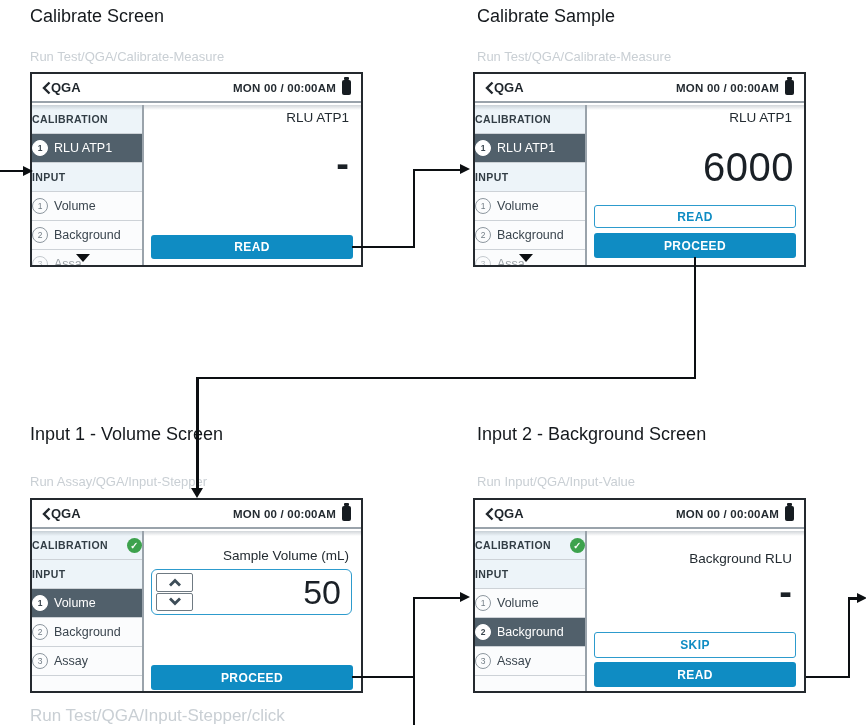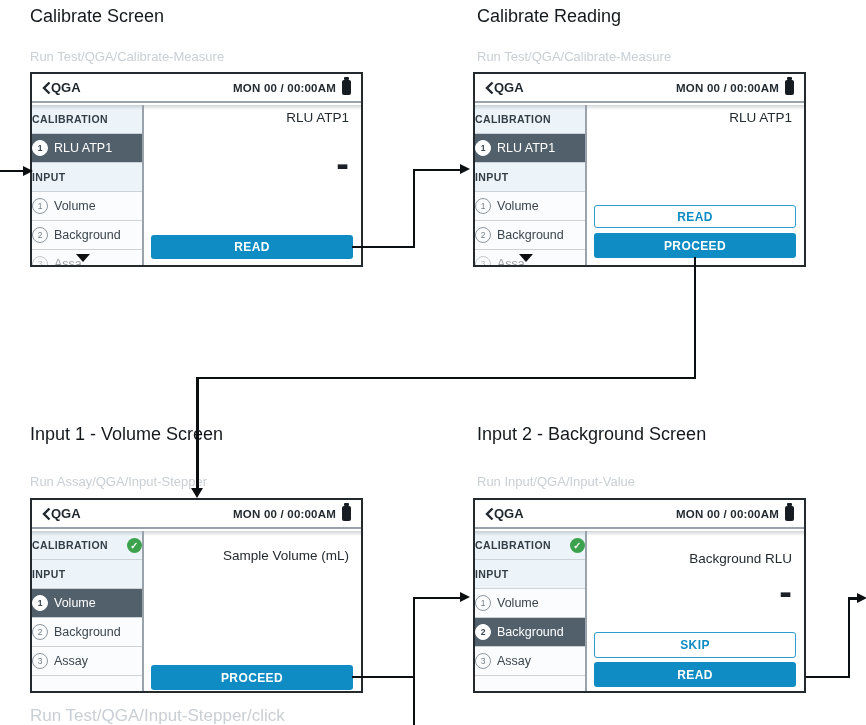--- a/index.html
+++ b/index.html
@@ -120,21 +120,21 @@
         <div class="content">
           <div class="main-label" style="top:5px;">RLU ATP1</div>
           <div class="dashval" style="top:40px;">-</div>
           <div class="btn filled" style="top:130px;height:24px;">READ</div>
         </div>
       </div>
     </div>
   </div>
 
   <div class="panel row-top" style="left:477px;top:6px;">
-    <div class="ptitle">Calibrate Reading</div>
+    <div class="ptitle">Calibrate Sample</div>
     <div class="ppath">Run Test/QGA/Calibrate-Measure</div>
     <div class="device shift">
       <div class="dev-head">
         <span class="back">
           <svg width="9" height="14" viewBox="0 0 9 14">
               <polyline points="7.5,1.5 2,7 7.5,12.5" fill="none" stroke="#22282e" stroke-width="2.4"></polyline>
             </svg>
           <span>QGA</span>
         </span>
         <span class="dt">MON 00 / 00:00AM</span>
@@ -161,20 +161,21 @@
               <span class="lbl">Background</span>
             </div>
           <div class="srow item fade">
               <span class="num">3</span>
               <span class="lbl">Assa</span>
             </div>
           <div class="caret"></div>
         </aside>
         <div class="content">
           <div class="main-label" style="top:5px;">RLU ATP1</div>
+          <div class="bigval">6000</div>
           <div class="btn outline" style="top:100px;height:23px;">READ</div>
           <div class="btn filled" style="top:128px;height:25px;">PROCEED</div>
         </div>
       </div>
     </div>
   </div>
 
   <div class="panel row-bot" style="left:30px;top:424px;">
     <div class="ptitle">Input 1 - Volume Screen</div>
     <div class="ppath">Run Assay/QGA/Input-Stepper</div>
@@ -206,20 +207,35 @@
               <span class="num">2</span>
               <span class="lbl">Background</span>
             </div>
           <div class="srow item">
               <span class="num">3</span>
               <span class="lbl">Assay</span>
             </div>
         </aside>
         <div class="content">
           <div class="main-label" style="top:17px;">Sample Volume (mL)</div>
+          <div class="stepbox">
+            <div class="stepcol">
+              <div class="stepbtn">
+                  <svg width="14" height="9" viewBox="0 0 14 9">
+                    <polyline points="2,7.5 7,2.5 12,7.5" fill="none" stroke="#3d4d58" stroke-width="2.8"></polyline>
+                  </svg>
+                </div>
+              <div class="stepbtn">
+                  <svg width="14" height="9" viewBox="0 0 14 9">
+                    <polyline points="2,1.5 7,6.5 12,1.5" fill="none" stroke="#3d4d58" stroke-width="2.8"></polyline>
+                  </svg>
+                </div>
+            </div>
+            <div class="stepval">50</div>
+          </div>
           <div class="btn filled" style="top:134px;height:25px;">PROCEED</div>
         </div>
       </div>
     </div>
   </div>
 
   <div class="panel row-bot" style="left:477px;top:424px;">
     <div class="ptitle">Input 2 - Background Screen</div>
     <div class="ppath">Run Input/QGA/Input-Value</div>
     <div class="device shift">

